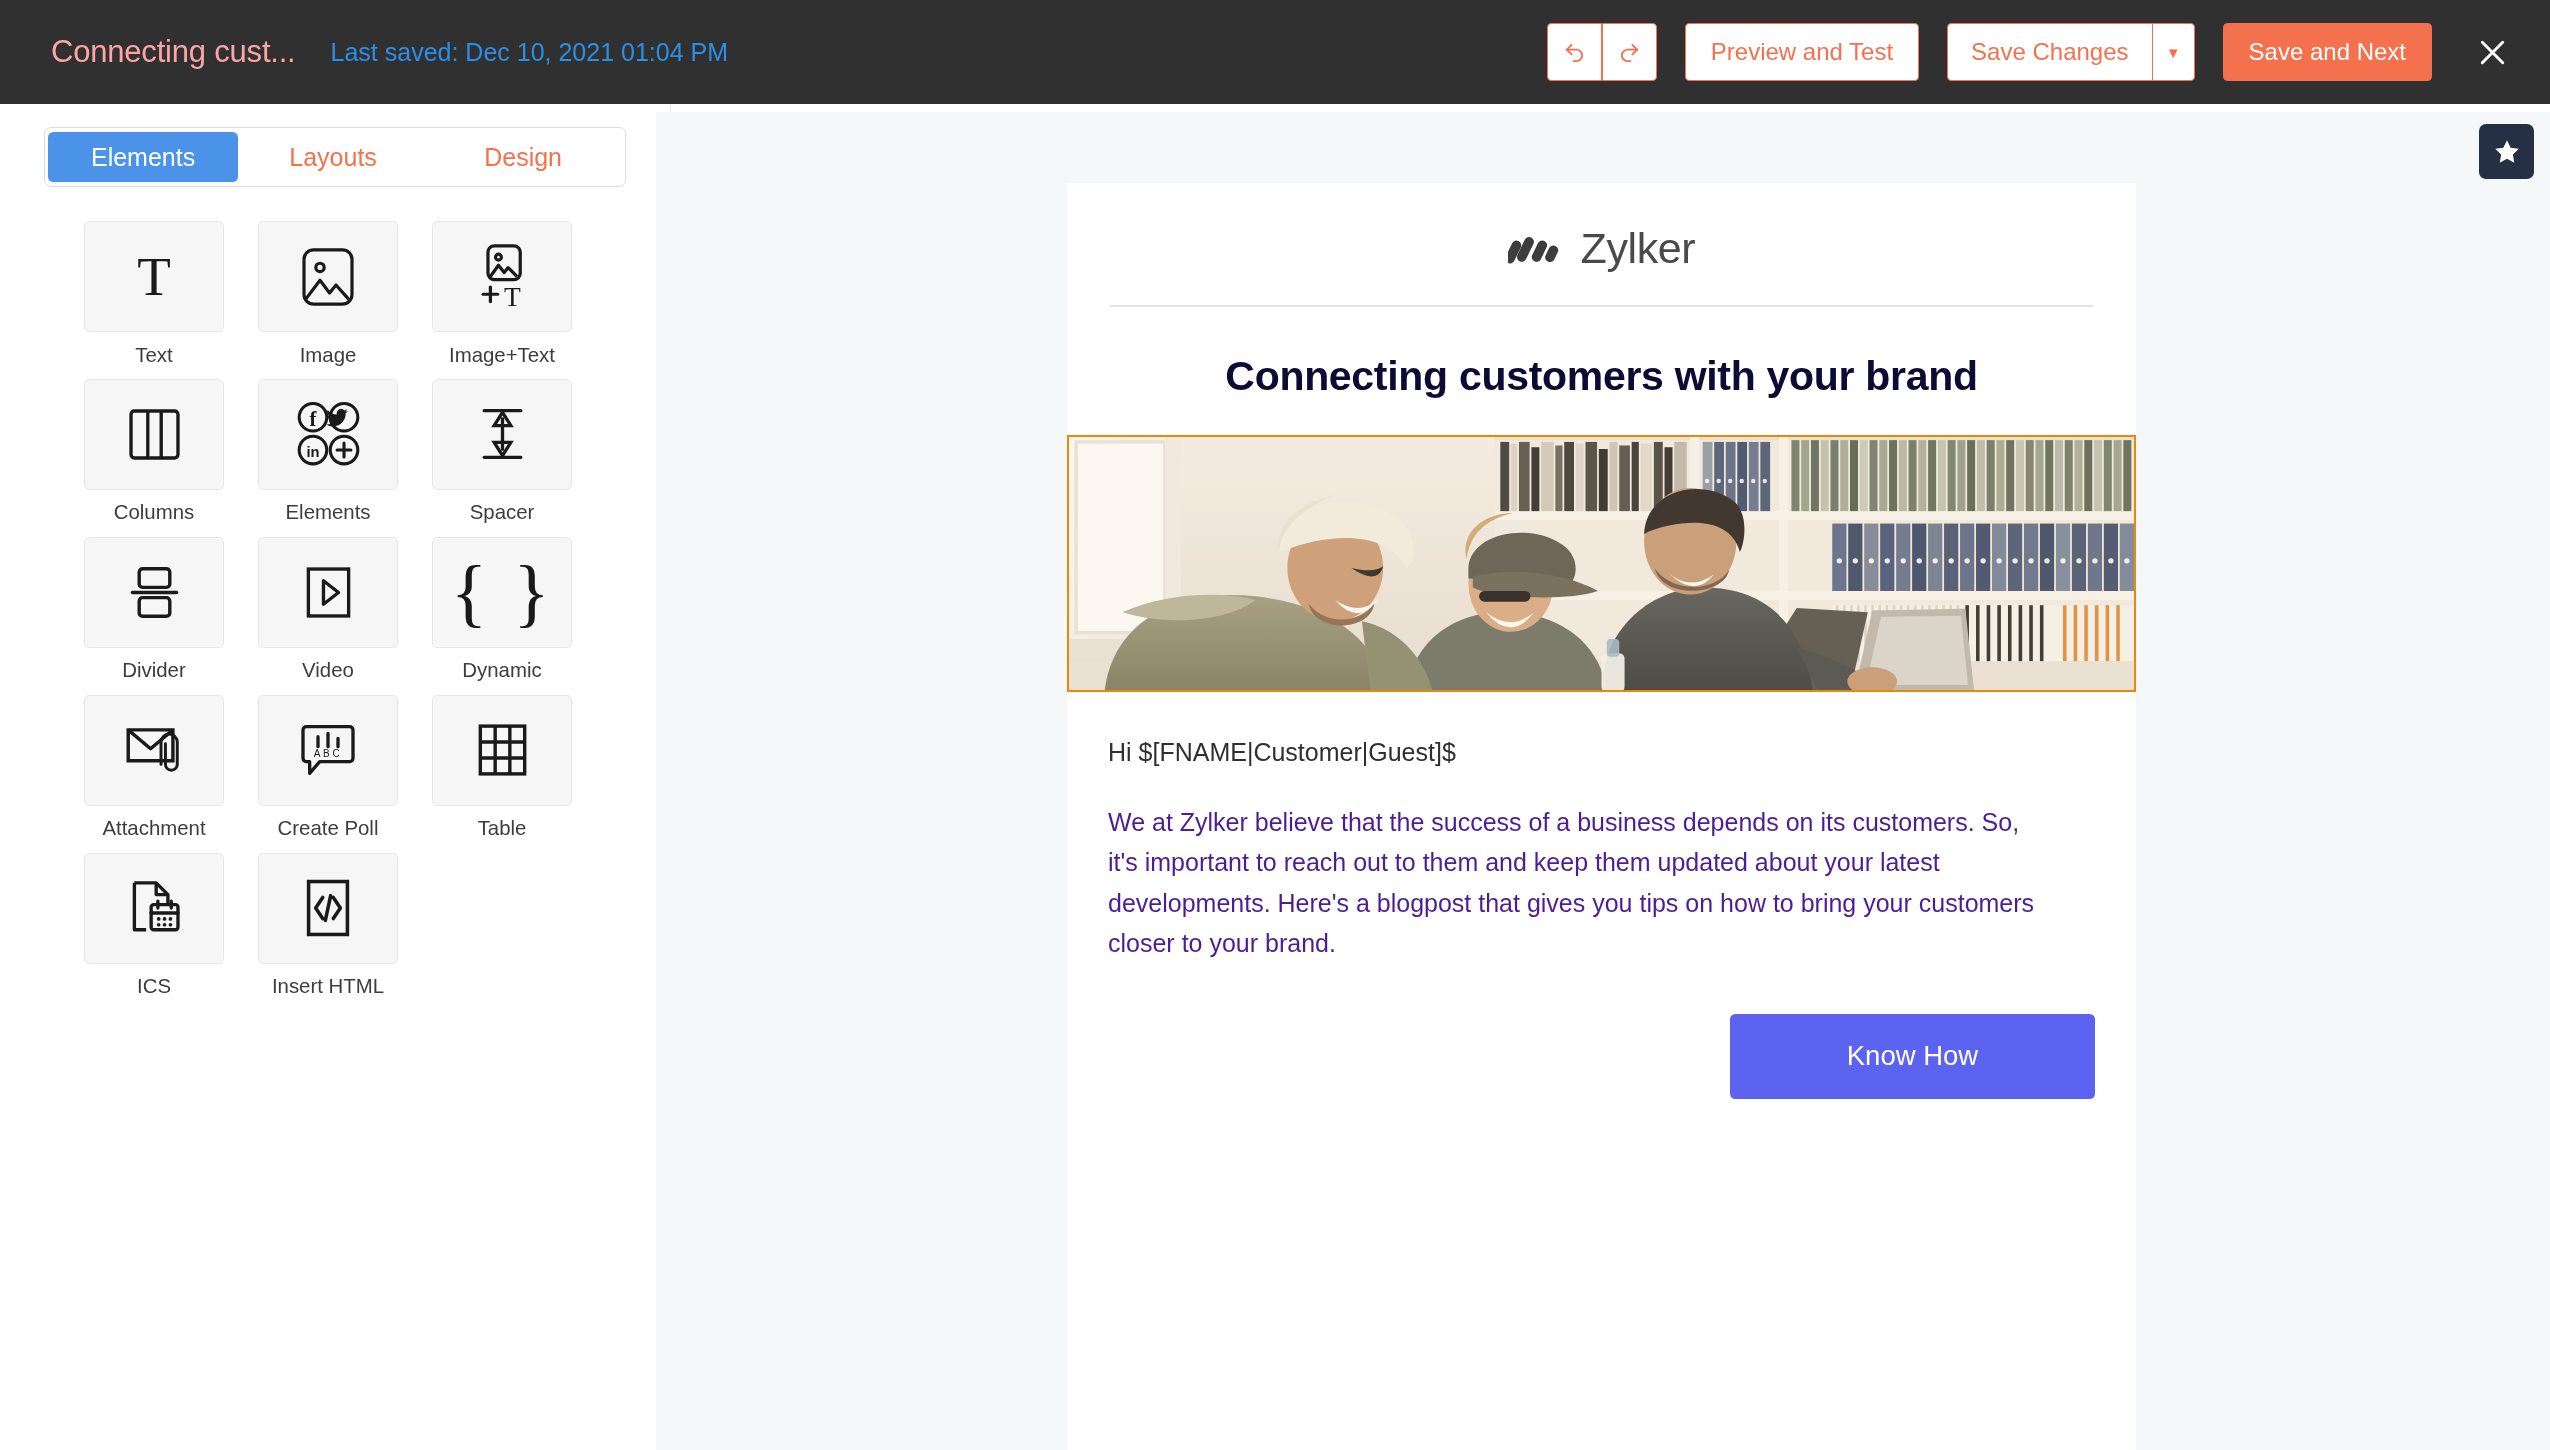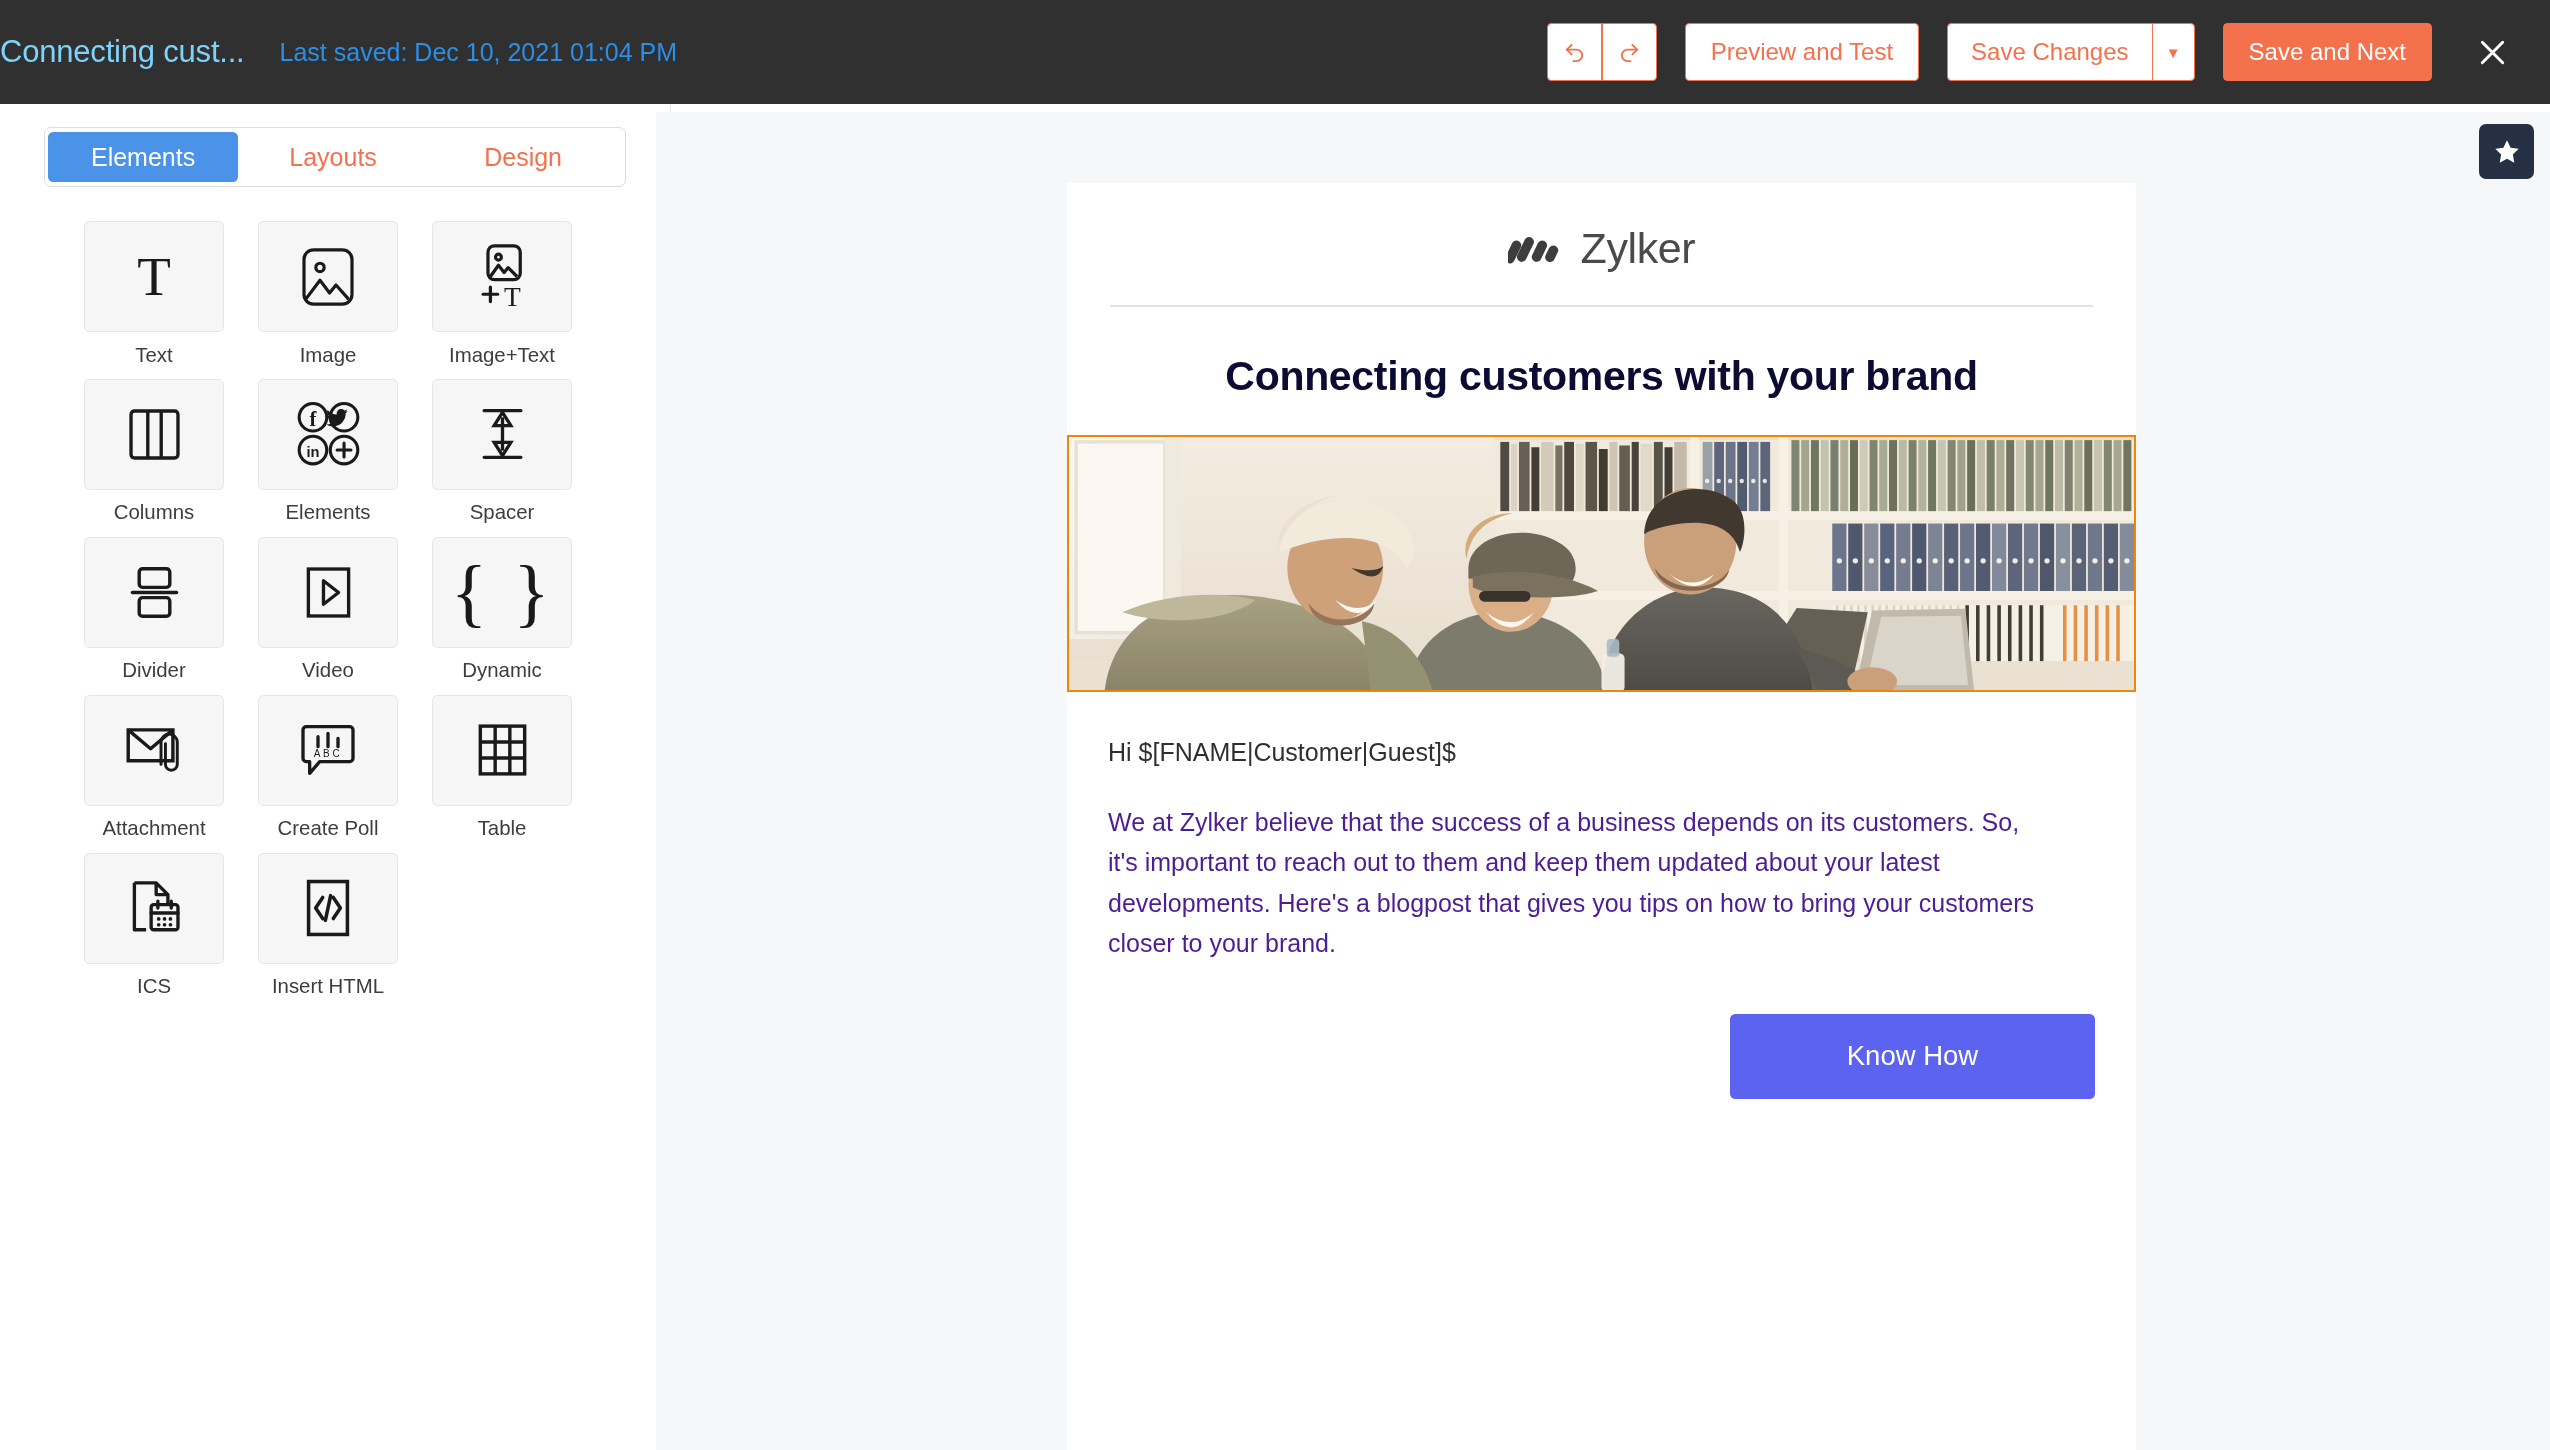--- a/index.html
+++ b/index.html
@@ -11,23 +11,24 @@
   }
 
   
   .topbar {
     position: absolute; top: 0; left: 0;
     width: 2550px; height: 104px;
     background: #303030;
     display: flex; align-items: center;
   }
   .doc-title {
-    color: #7dd3fc;
+    color: #fca5a5;
     font-size: 31px;
     font-weight: 400;
+    margin-left: 51px;
     letter-spacing: -0.2px;
     white-space: nowrap;
   }
   .last-saved {
     color: #2b8fe8;
     font-size: 25px;
     margin-left: 35px;
     white-space: nowrap;
   }
   .topbar-right {

